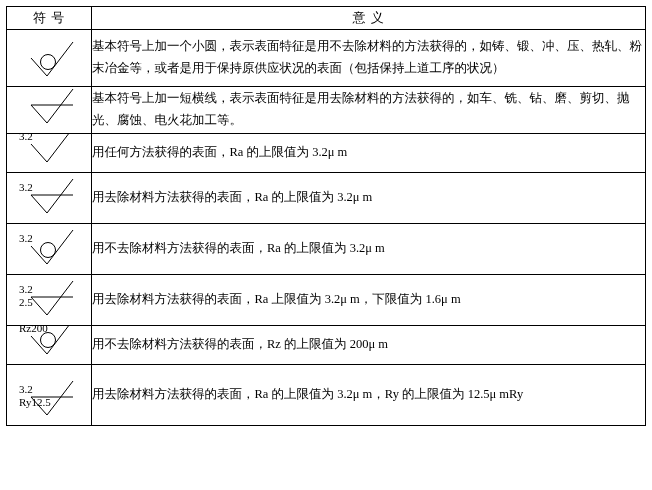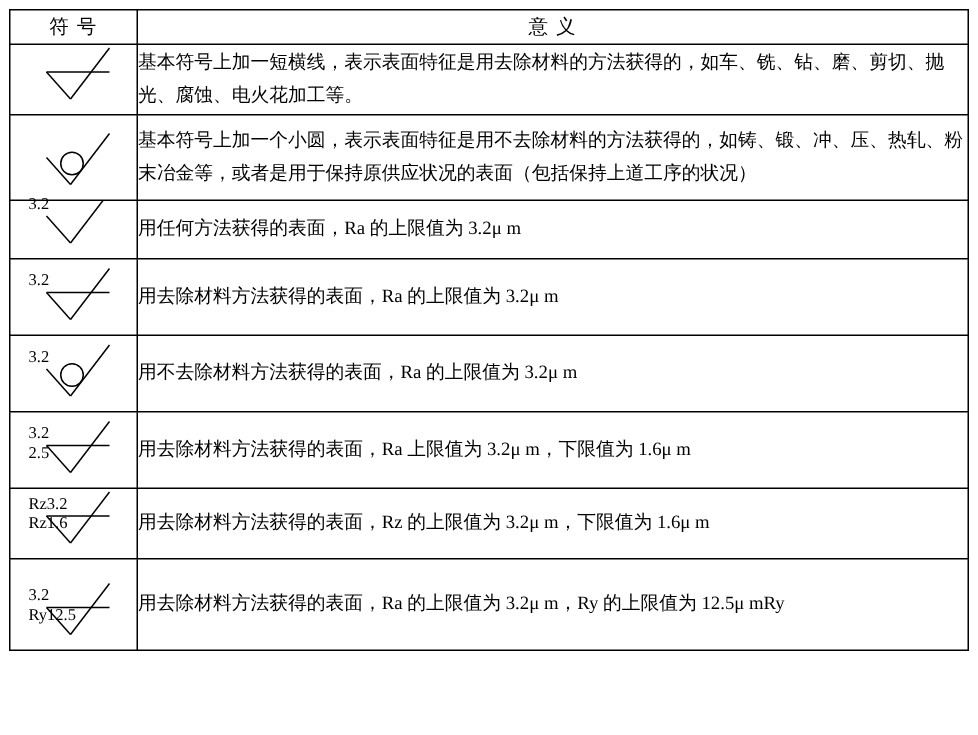--- a/index.html
+++ b/index.html
@@ -66,42 +66,42 @@
 <div id="sheet">
   <table class="symtable">
     <thead>
       <tr>
         <th class="hdr hdr-sym">符 号</th>
         <th class="hdr">意        义</th>
       </tr>
     </thead>
     <tbody id="tbody">
         <tr>
+          <td class="symcell" style="height: 56px;">
+            <div class="symwrap" style="height: 56px;">
+              <svg width="84" height="56" viewBox="0 0 84 56">
+                <line x1="24" y1="28" x2="40" y2="46" stroke="#000" stroke-width="1"></line>
+                <line x1="40" y1="46" x2="66" y2="12" stroke="#000" stroke-width="1"></line>
+                <circle cx="41" cy="32" r="7.5" fill="none" stroke="#000" stroke-width="1"></circle>
+              </svg>
+            </div>
+          </td>
+          <td class="textcell">基本符号上加一个小圆，表示表面特征是用不去除材料的方法获得的，如铸、锻、冲、压、热轧、粉末冶金等，或者是用于保持原供应状况的表面（包括保持上道工序的状况）</td>
+        </tr>
+        <tr>
           <td class="symcell" style="height: 46px;">
             <div class="symwrap" style="height: 46px;">
               <svg width="84" height="46" viewBox="0 0 84 46">
                 <line x1="24" y1="18" x2="40" y2="36" stroke="#000" stroke-width="1"></line>
                 <line x1="40" y1="36" x2="66" y2="2" stroke="#000" stroke-width="1"></line>
                 <line x1="24" y1="18" x2="66" y2="18" stroke="#000" stroke-width="1"></line>
               </svg>
             </div>
           </td>
           <td class="textcell">基本符号上加一短横线，表示表面特征是用去除材料的方法获得的，如车、铣、钻、磨、剪切、抛光、腐蚀、电火花加工等。</td>
-        </tr>
-        <tr>
-          <td class="symcell" style="height: 56px;">
-            <div class="symwrap" style="height: 56px;">
-              <svg width="84" height="56" viewBox="0 0 84 56">
-                <line x1="24" y1="28" x2="40" y2="46" stroke="#000" stroke-width="1"></line>
-                <line x1="40" y1="46" x2="66" y2="12" stroke="#000" stroke-width="1"></line>
-                <circle cx="41" cy="32" r="7.5" fill="none" stroke="#000" stroke-width="1"></circle>
-              </svg>
-            </div>
-          </td>
-          <td class="textcell">基本符号上加一个小圆，表示表面特征是用不去除材料的方法获得的，如铸、锻、冲、压、热轧、粉末冶金等，或者是用于保持原供应状况的表面（包括保持上道工序的状况）</td>
         </tr>
         <tr>
           <td class="symcell" style="height: 38px;">
             <div class="symwrap" style="height: 38px;">
               <svg width="84" height="38" viewBox="0 0 84 38">
                 <line x1="24" y1="10" x2="40" y2="28" stroke="#000" stroke-width="1"></line>
                 <line x1="40" y1="28" x2="66" y2="-6" stroke="#000" stroke-width="1"></line>
               </svg>
               <div class="lbl-top" style="position: absolute; font-size: 11px; font-family: &quot;Liberation Serif&quot;, &quot;DejaVu Serif&quot;, serif; white-space: nowrap; left: 12px; top: -4px;">3.2</div>
             </div>
@@ -142,32 +142,31 @@
                 <line x1="40" y1="40" x2="66" y2="6" stroke="#000" stroke-width="1"></line>
                 <line x1="24" y1="22" x2="66" y2="22" stroke="#000" stroke-width="1"></line>
               </svg>
               <div class="lbl-top" style="position: absolute; font-size: 11px; font-family: &quot;Liberation Serif&quot;, &quot;DejaVu Serif&quot;, serif; white-space: nowrap; left: 12px; top: 8px;">3.2</div>
               <div class="lbl-bot" style="position: absolute; font-size: 11px; font-family: &quot;Liberation Serif&quot;, &quot;DejaVu Serif&quot;, serif; white-space: nowrap; left: 12px; top: 21px;">2.5</div>
             </div>
           </td>
           <td class="textcell">用去除材料方法获得的表面，Ra 上限值为 3.2μ m，下限值为 1.6μ m</td>
         </tr>
         <tr>
-          <td class="symcell" style="height: 46px;">
-            <div class="symwrap" style="height: 46px;">
-              <svg width="84" height="46" viewBox="0 0 84 46">
-                <line x1="24" y1="18" x2="40" y2="36" stroke="#000" stroke-width="1"></line>
-                <line x1="40" y1="36" x2="66" y2="2" stroke="#000" stroke-width="1"></line>
-                <line x1="24" y1="18" x2="66" y2="18" stroke="#000" stroke-width="1"></line>
+          <td class="symcell" style="height: 38px;">
+            <div class="symwrap" style="height: 38px;">
+              <svg width="84" height="38" viewBox="0 0 84 38">
+                <line x1="24" y1="10" x2="40" y2="28" stroke="#000" stroke-width="1"></line>
+                <line x1="40" y1="28" x2="66" y2="-6" stroke="#000" stroke-width="1"></line>
+                <circle cx="41" cy="14" r="7.5" fill="none" stroke="#000" stroke-width="1"></circle>
               </svg>
-              <div class="lbl-top" style="position: absolute; font-size: 11px; font-family: &quot;Liberation Serif&quot;, &quot;DejaVu Serif&quot;, serif; white-space: nowrap; left: 12px; top: 4px;">Rz3.2</div>
-              <div class="lbl-bot" style="position: absolute; font-size: 11px; font-family: &quot;Liberation Serif&quot;, &quot;DejaVu Serif&quot;, serif; white-space: nowrap; left: 12px; top: 17px;">Rz1.6</div>
+              <div class="lbl-top" style="position: absolute; font-size: 11px; font-family: &quot;Liberation Serif&quot;, &quot;DejaVu Serif&quot;, serif; white-space: nowrap; left: 12px; top: -4px;">Rz200</div>
             </div>
           </td>
-          <td class="textcell">用去除材料方法获得的表面，Rz 的上限值为 3.2μ m，下限值为 1.6μ m</td>
+          <td class="textcell">用不去除材料方法获得的表面，Rz 的上限值为 200μ m</td>
         </tr>
         <tr>
           <td class="symcell" style="height: 60px;">
             <div class="symwrap" style="height: 60px;">
               <svg width="84" height="60" viewBox="0 0 84 60">
                 <line x1="24" y1="32" x2="40" y2="50" stroke="#000" stroke-width="1"></line>
                 <line x1="40" y1="50" x2="66" y2="16" stroke="#000" stroke-width="1"></line>
                 <line x1="24" y1="32" x2="66" y2="32" stroke="#000" stroke-width="1"></line>
               </svg>
               <div class="lbl-top" style="position: absolute; font-size: 11px; font-family: &quot;Liberation Serif&quot;, &quot;DejaVu Serif&quot;, serif; white-space: nowrap; left: 12px; top: 18px;">3.2</div>

